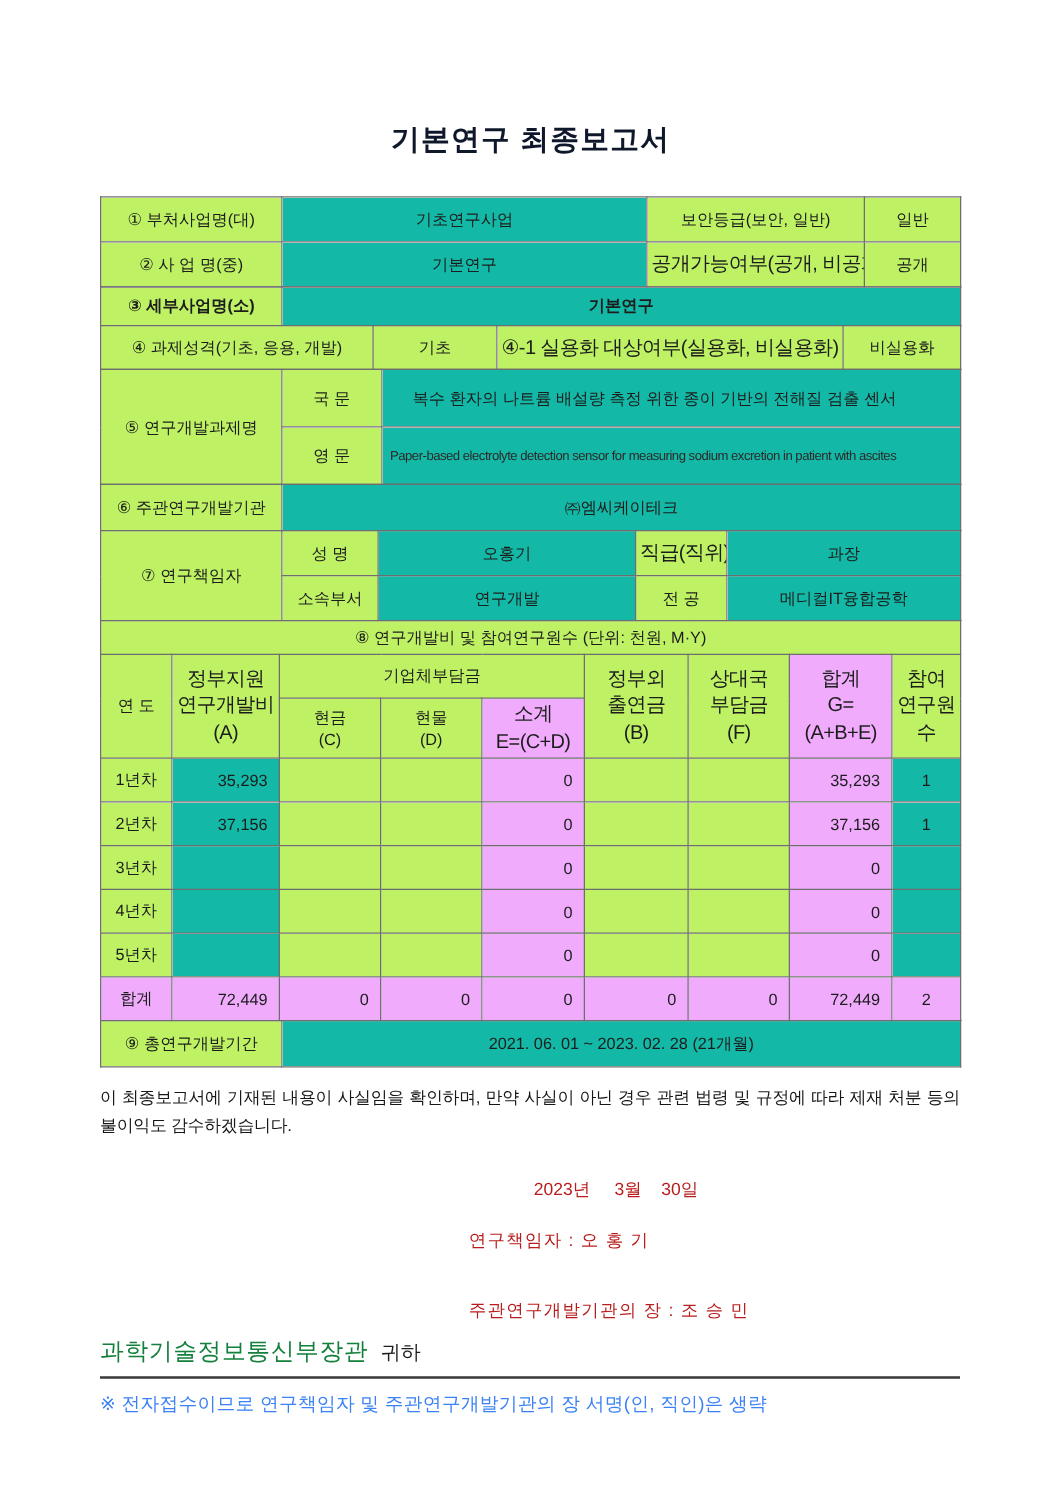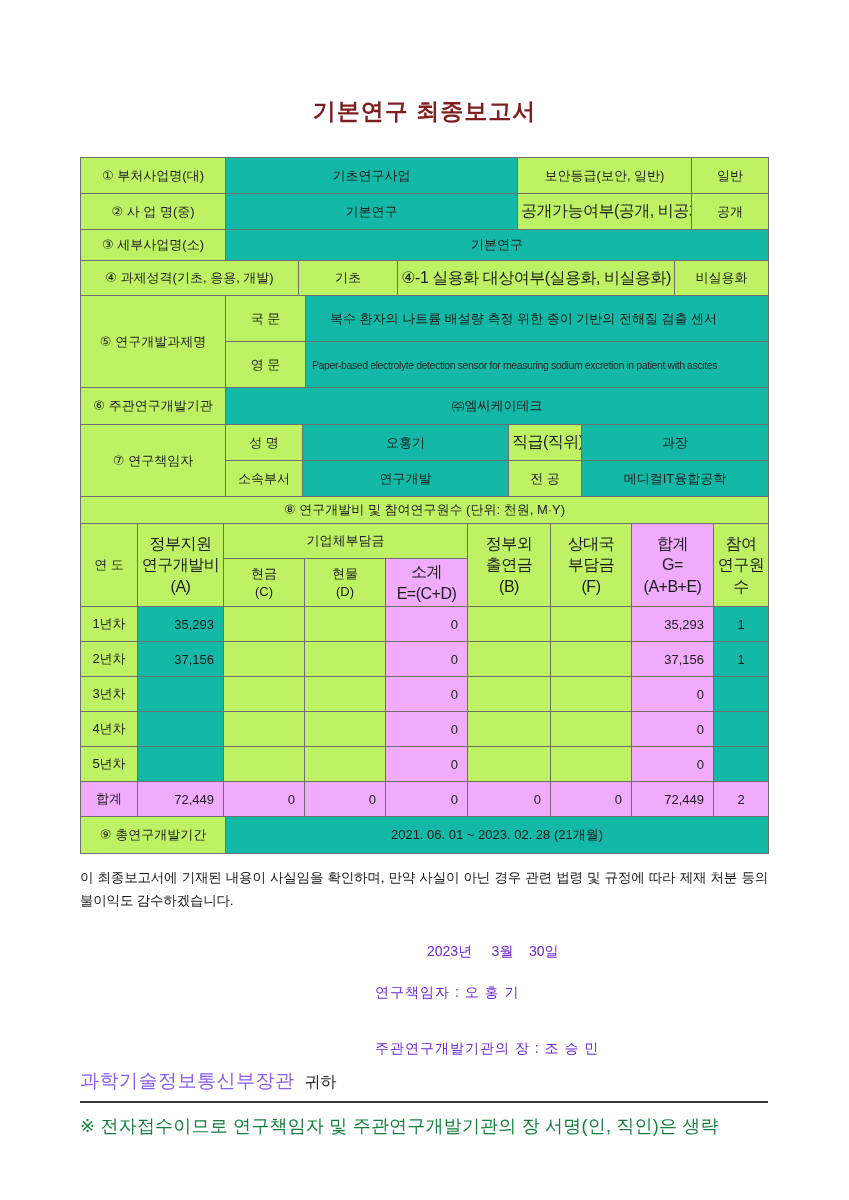--- a/index.html
+++ b/index.html
@@ -10,21 +10,21 @@
     color:#1c1c1c;
     position:relative;
     overflow:hidden;
   }
   .page-title {
     margin-top:96px;
     text-align:center;
     font-size:23px;
     font-weight:bold;
     letter-spacing:1px;
-    color:#7f1d1d;
+    color:#0f172a;
   }
   .doc { width:688px; margin:30px 0 0 80px; }
 
   table {
     border-collapse:collapse;
     table-layout:fixed;
     width:688px;
   }
   table + table { margin-top:-1px; }
   td {
@@ -43,50 +43,50 @@
   td.r { text-align:right; padding-right:9px; }
   td.fs12 { font-size:16px; letter-spacing:-0.5px; }
   td.eng {
     font-size:10.5px;
     letter-spacing:-0.4px;
     color:#2a2a2a;
     text-align:left; padding-left:6px;
   }
   td.ml { white-space:pre-line; line-height:1.35; }
   .h36 td { height:36px; }
-  .h31 td { height:31px; }
+  .h31 td { height:31px;font-weight:bold; }
   .h35 td { height:35px; }
   .h37 td { height:37px; }
   .h46 td { height:46px; }
   .h27 td { height:27px; }
   .hdrTop td { height:35px; }
   .hdrBot td { height:47px; }
 
   .pledge {
     width:688px; margin:13px 0 0 80px;
     font-size:13.5px; line-height:1.68;
     letter-spacing:-0.2px;
     text-align:justify;
     color:#161616;
   }
-  .sig { margin-top:30px; font-size:14px; color:#6d28d9; }
+  .sig { margin-top:30px; font-size:14px; color:#b91c1c; }
   .sig .date { margin-left:427px; white-space:pre; }
   .sig .pi   { margin-left:375px; margin-top:23px; letter-spacing:1px; }
   .sig .head { margin-left:375px; margin-top:38px; letter-spacing:1px; }
   .minister-line {
     width:688px; margin:10px 0 0 80px;
     border-bottom:2px solid #3a3a3a;
     padding-bottom:7px;
     display:flex; align-items:baseline; gap:10px;
   }
-  .minister-line .minister { font-size:19px; letter-spacing:0.5px; color:#8b5cf6; }
+  .minister-line .minister { font-size:19px; letter-spacing:0.5px; color:#15803d; }
   .minister-line .dear { font-size:16px; }
   .note {
     width:688px; margin:11px 0 0 80px;
-    font-size:18px; letter-spacing:0.2px; color:#15803d;
+    font-size:15px; letter-spacing:0.2px; color:#3b82f6;
   }
 </style>
 </head>
 <body>
 
 <h1 class="page-title">기본연구 최종보고서</h1>
 
 <div class="doc">
 
   <table>

